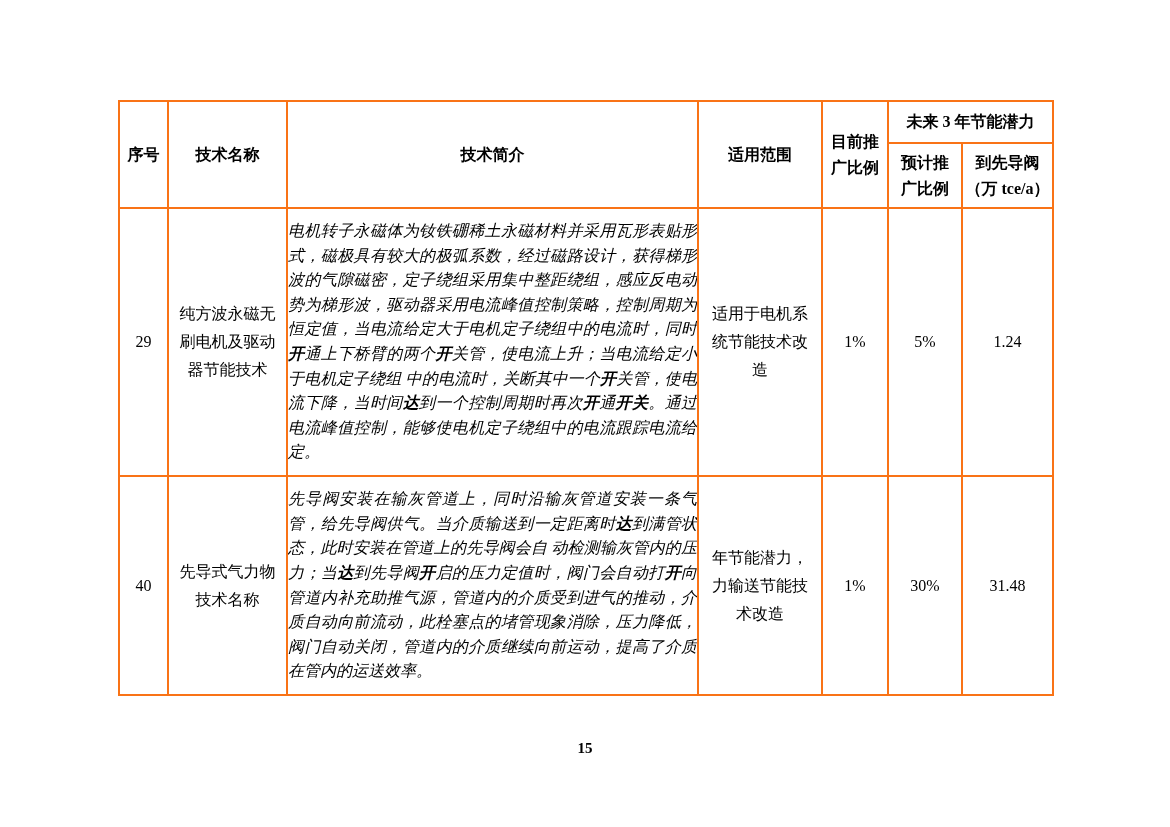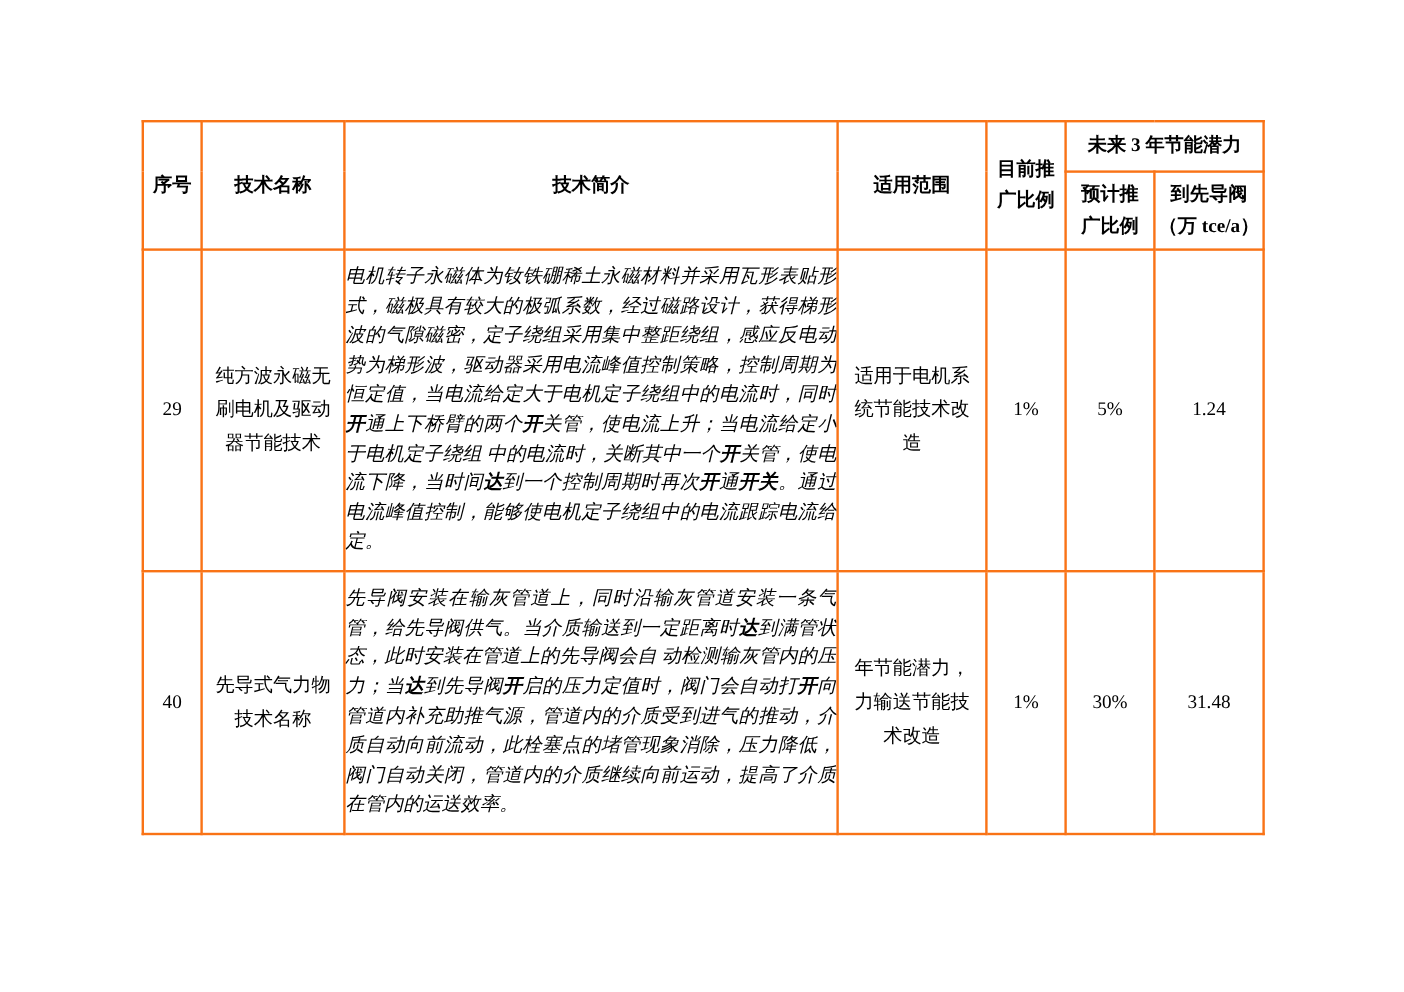--- a/index.html
+++ b/index.html
@@ -103,14 +103,15 @@
         <td class="cell-scope">年节能潜力，
 力输送节能技
 术改造</td>
         <td class="cell-num">1%</td>
         <td class="cell-num">30%</td>
         <td class="cell-num">31.48</td>
       </tr>
     </tbody>
   </table>
 
+  <div class="page-number">15</div>
 
 </div>
 
 </body></html>

